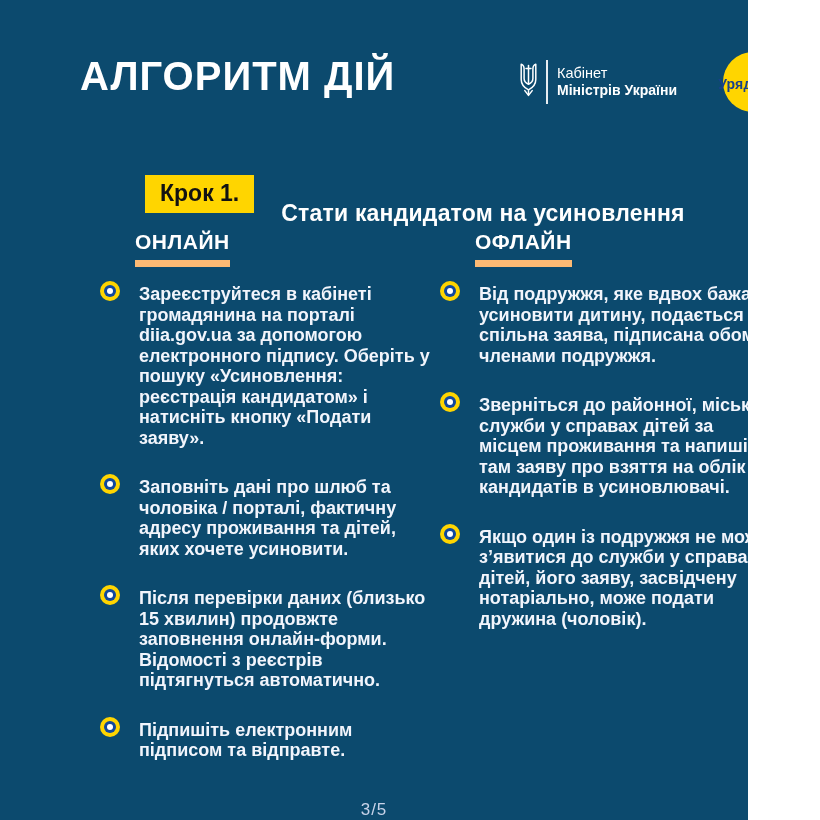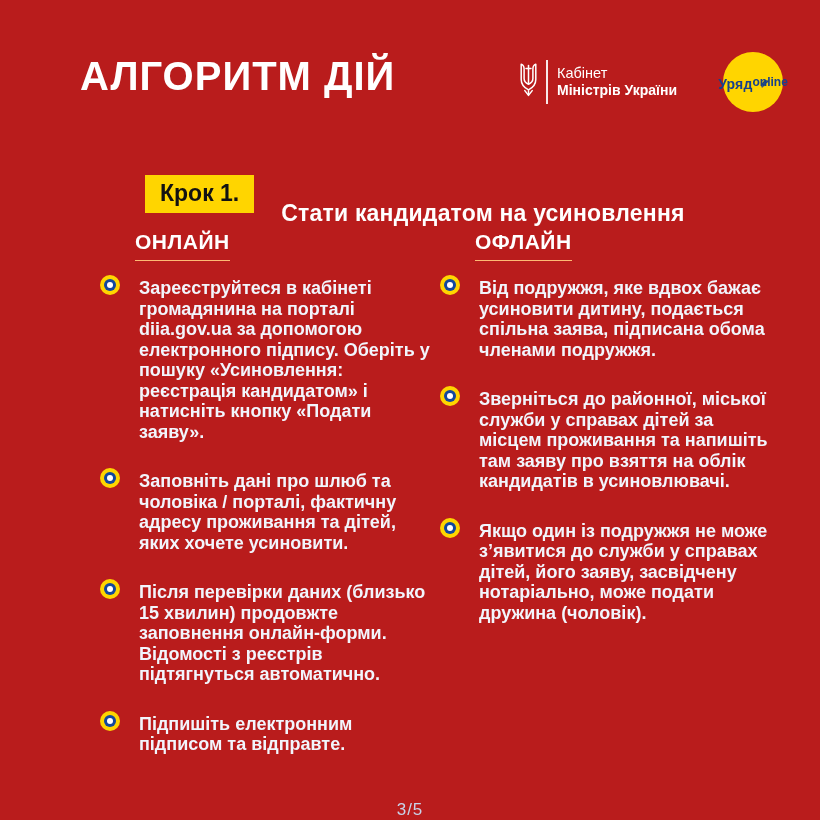--- a/index.html
+++ b/index.html
@@ -2,22 +2,22 @@
 <html lang="uk"><head>
 <meta charset="utf-8">
 <style>
   html,body{margin:0;padding:0;}
   body{
     width:820px;height:820px;
     font-family:"Liberation Sans","DejaVu Sans",sans-serif;
     -webkit-font-smoothing:antialiased;
   }
   .poster{
-    position:relative;width:820px;height:820px;
-    background:#b91c1c;overflow:hidden;color:#fff;
+    position:relative;width:748px;height:820px;
+    background:#0c4a6e;overflow:hidden;color:#fff;
   }
 
   
   .title{
     position:absolute;left:80px;top:54px;margin:0;
     font-size:40px;font-weight:800;letter-spacing:1px;color:#ffffff;
   }
   .kabmin{
     position:absolute;left:518px;top:57px;
     display:flex;align-items:center;height:50px;
@@ -59,21 +59,21 @@
 
   
   .columns{
     position:absolute;left:100px;top:230px;width:690px;
     display:flex;
   }
   .col{width:340px;flex:0 0 340px;}
   .col-header{
     margin:0 0 13px 35px;display:inline-block;
     font-size:21px;font-weight:800;letter-spacing:.5px;color:#ffffff;
-    padding-bottom:6px;border-bottom:1px solid #fdba74;
+    padding-bottom:6px;border-bottom:7px solid #fdba74;
   }
   .col-header-wrap{margin:0;}
   .timeline{position:relative;}
   .tl-line{
     position:absolute;left:9px;width:2px;background:#A89B3C;top:10px;height:0;
   }
   .tl-item{display:flex;margin-bottom:21px;position:relative;}
   .marker{
     flex:0 0 20px;width:20px;height:20px;margin-right:15px;margin-top:1px;
     border-radius:50%;background:#FFD500;position:relative;z-index:1;

